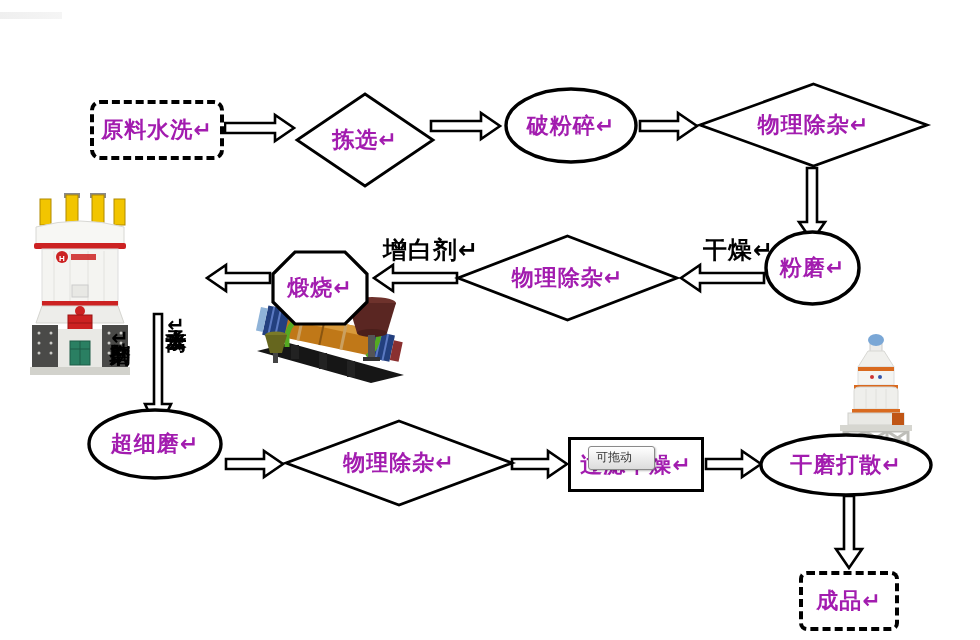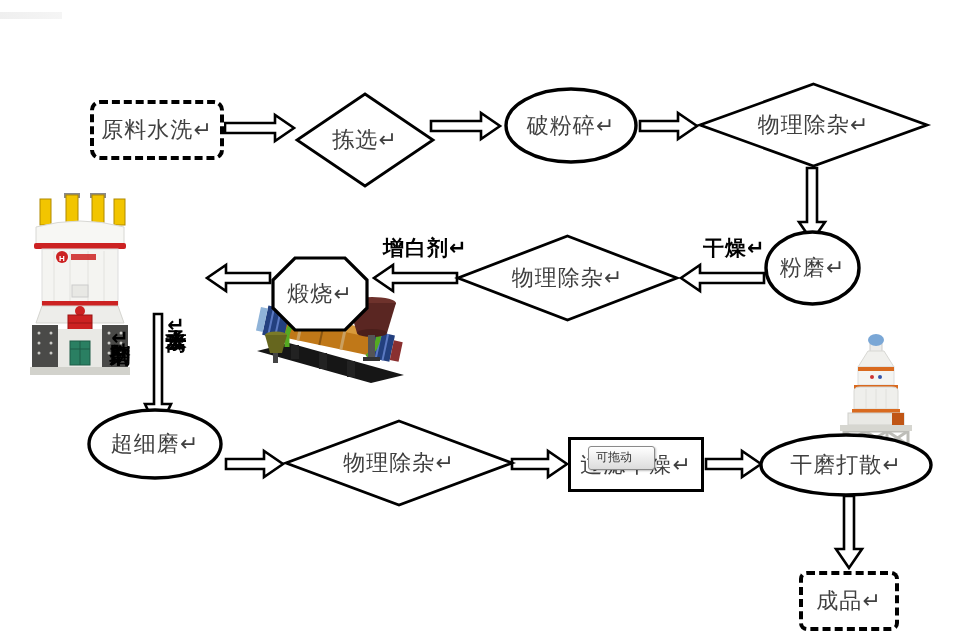--- a/index.html
+++ b/index.html
@@ -13,26 +13,26 @@
          background:linear-gradient(to right,#efefef,#f5f5f5);}
 
   .machine{position:absolute;}
   .machine svg{display:block;}
 
   .arrow{position:absolute;}
   .arrow svg{display:block;overflow:visible;}
 
   .node{position:absolute;display:flex;align-items:center;justify-content:center;}
   .node svg{position:absolute;left:0;top:0;width:100%;height:100%;overflow:visible;}
-  .nlabel{position:relative;z-index:2;font-weight:normal;font-size:22px;color:#404040;
+  .nlabel{position:relative;z-index:2;font-weight:bold;font-size:22px;color:#a21caf;
           white-space:nowrap;letter-spacing:1px;}
   .dashedbox{border:4px dashed #000;border-radius:10px;background:#fff;box-sizing:border-box;}
   .solidbox{border:3px solid #000;background:#fff;box-sizing:border-box;}
 
-  .elabel{position:absolute;font-weight:bold;font-size:21px;color:#000;
+  .elabel{position:absolute;font-weight:bold;font-size:24px;color:#000;
           white-space:nowrap;z-index:4;letter-spacing:1px;}
   .vlabel{writing-mode:vertical-rl;text-orientation:upright;letter-spacing:0;
           line-height:1.0;font-size:21px;}
 
   .tooltip{position:absolute;left:588px;top:446px;z-index:30;
            padding:2px 22px 3px 7px;font-size:12px;font-weight:normal;color:#333;
            background:linear-gradient(#ffffff,#dcdcdc);
            border:1px solid #8a8a8a;border-radius:3px;
            box-shadow:1px 1px 2px rgba(0,0,0,.25);white-space:nowrap;}
 
@@ -259,21 +259,21 @@
     <span class="nlabel">粉磨↵</span>
   </div>
 
   <div class="node z-node" style="left:456px;top:234px;width:223px;height:88px;">
     <svg viewBox="0 0 223 88">
         <polygon points="111.5,2 221,44 111.5,86 2,44" fill="#fff" stroke="#000" stroke-width="2.8"></polygon>
       </svg>
     <span class="nlabel">物理除杂↵</span>
   </div>
 
-  <div class="node z-node" style="left:271px;top:256px;width:98px;height:76px;">
+  <div class="node z-node" style="left:271px;top:250px;width:98px;height:76px;">
     <svg viewBox="0 0 98 76">
         <polygon points="24,2 74,2 96,24 96,52 74,74 24,74 2,52 2,24" fill="#fff" stroke="#000" stroke-width="3.2"></polygon>
       </svg>
     <span class="nlabel">煅烧↵</span>
   </div>
 
 
   <div class="node z-node" style="left:87px;top:408px;width:136px;height:72px;">
     <svg viewBox="0 0 136 72">
         <ellipse cx="68" cy="36" rx="66" ry="34" fill="#fff" stroke="#000" stroke-width="3.4"></ellipse>

